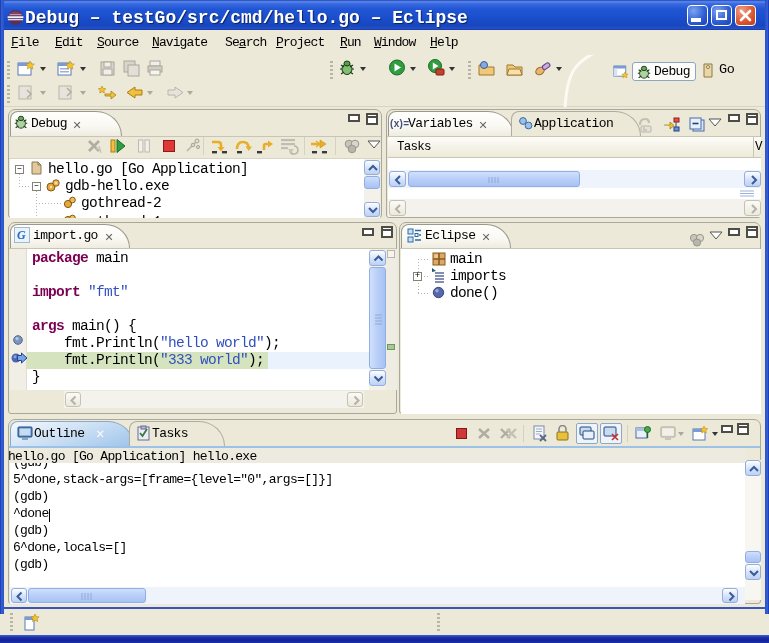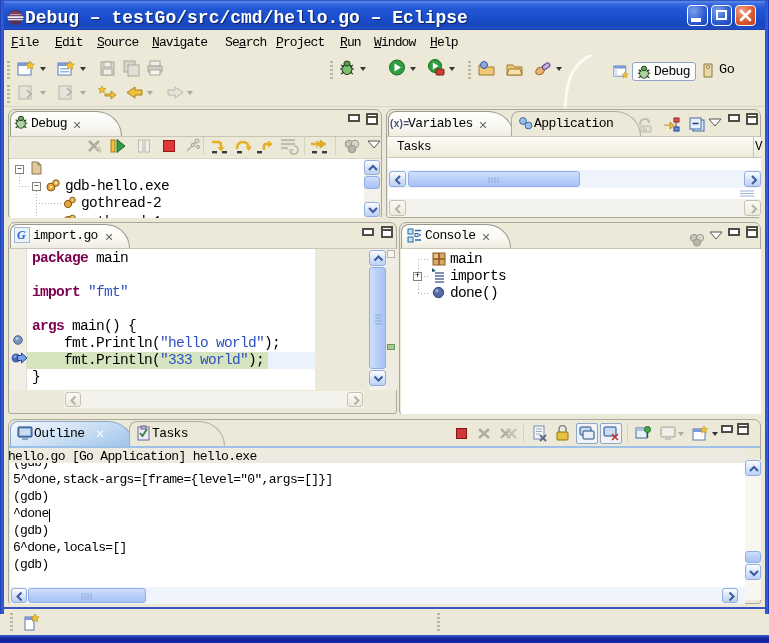--- a/index.html
+++ b/index.html
@@ -296,20 +296,21 @@
         <path d="M2 1 L14 1 L8 8 Z" fill="#FDFDFB" stroke="#555"></path>
       </svg>
   </div>
 
   <div class="abs" style="left:1px;top:49px;width:354px;height:59px;background:#fff;overflow:hidden">
     <div class="abs" style="left:9px;top:15px;width:1px;height:13px;background:repeating-linear-gradient(180deg,#B8B6AC 0 1px,transparent 1px 3px)"></div>
     <div class="abs" style="left:9px;top:27px;width:12px;height:1px;background:repeating-linear-gradient(90deg,#B8B6AC 0 1px,transparent 1px 3px)"></div>
     <div class="abs" style="left:26px;top:32px;width:1px;height:29px;background:repeating-linear-gradient(180deg,#B8B6AC 0 1px,transparent 1px 3px)"></div>
     <div class="abs" style="left:26px;top:44px;width:26px;height:1px;background:repeating-linear-gradient(90deg,#B8B6AC 0 1px,transparent 1px 3px)"></div>
 
+    <div class="trow" style="left:38px;top:2px">hello.go [Go Application]</div>
     <div class="trow" style="left:55px;top:19px">gdb-hello.exe</div>
     <div class="trow" style="left:71px;top:36px">gothread-2</div>
     <div class="trow" style="left:71px;top:55px">gothread-1</div>
     <div class="pm" style="left:5px;top:6px">–</div>
     <div class="pm" style="left:22px;top:23px">–</div>
     <svg class="abs" style="left:19px;top:2px" width="14" height="14" viewBox="0 0 14 14">
       <path d="M3 1 L9 1 L12 4 L12 13 L3 13 Z" fill="#E2C89E" stroke="#8A7A50"></path>
       <path d="M9 1 L9 4 L12 4" fill="none" stroke="#8A7A50"></path>
     </svg>
     <svg class="abs" style="left:36px;top:19px" width="15" height="14" viewBox="0 0 15 14">
@@ -423,21 +424,21 @@
   <span class="tabtxt" style="left:24px;top:5px">import.go</span>
   <span class="closex" style="left:96px;top:5px">✕</span>
   <div class="hdr-line" style="top:25px;background:#C8C5B4"></div>
   <div class="mini" style="left:353px;top:5px"></div>
   <div class="maxi" style="left:372px;top:3px">
       <div></div>
     </div>
 
   <div class="abs" style="left:1px;top:26px;width:17px;height:141px;background:#F1EFE5;border-right:1px solid #E0DDD0"></div>
 
-  <div class="abs" id="ed-text" style="left:18px;top:26px;width:288px;height:141px;background:#fff;overflow:hidden">
+  <div class="abs" id="ed-text" style="left:18px;top:26px;width:342px;height:141px;background:#fff;overflow:hidden">
     <div class="abs" style="left:0;top:103px;width:342px;height:17px;background:#EAF3FD"></div>
     <div class="abs" style="left:0;top:103px;width:241px;height:17px;background:#D5E4BE"></div>
     <div class="code" style="left:5px;top:1px"><span class="kw">package</span> main<br><br><span class="kw">import</span> <span class="str">"fmt"</span><br><br><span class="kw">args</span> main() {<br>    fmt.Println(<span class="str">"hello world"</span>);<br>    fmt.Println(<span class="str">"333 world"</span>);<br>}</div>
   </div>
 
   <svg class="abs" style="left:4px;top:112px" width="10" height="10" viewBox="0 0 10 10">
     <circle cx="5" cy="5" r="4.3" fill="#7A95BE" stroke="#55688C"></circle>
     <circle cx="4" cy="3.6" r="1.6" fill="#B8C9E0"></circle>
   </svg>
   <svg class="abs" style="left:2px;top:129px" width="17" height="12" viewBox="0 0 17 12">
@@ -471,21 +472,21 @@
 </div>
 
 <div class="panel" id="p-outline" style="left:399px;top:222px;width:362px;height:192px">
   <div class="tabsel" style="left:1px;top:1px;width:110px;height:24px"></div>
   <svg class="abs" style="left:7px;top:5px" width="15" height="15" viewBox="0 0 15 15">
     <rect x="1" y="1" width="5" height="5" fill="#C8E0F4" stroke="#2A6AA8"></rect>
     <rect x="1" y="9" width="5" height="5" fill="#C8E0F4" stroke="#2A6AA8"></rect>
     <rect x="8" y="5.5" width="3" height="3" fill="#E8F2FA" stroke="#2A6AA8"></rect>
     <path d="M8 2.5 L14 2.5 M12 7 L14 7 M8 12 L14 12" stroke="#2A6AA8" stroke-width="1.4"></path>
   </svg>
-  <span class="tabtxt" style="left:25px;top:5px">Console</span>
+  <span class="tabtxt" style="left:25px;top:5px">Eclipse</span>
   <span class="closex" style="left:82px;top:5px">✕</span>
   <div class="hdr-line" style="top:25px;background:#C8C5B4"></div>
   <svg class="abs" style="left:288px;top:10px" width="18" height="14" viewBox="0 0 18 14">
     <circle cx="6" cy="5" r="3.6" fill="#C8C6BC" stroke="#989688"></circle>
     <circle cx="12" cy="5" r="3.6" fill="#D8D6CC" stroke="#989688"></circle>
     <circle cx="9" cy="9.5" r="3.6" fill="#B8B6AC" stroke="#989688"></circle>
   </svg>
   <svg class="abs" style="left:308px;top:8px" width="16" height="10" viewBox="0 0 16 10">
       <path d="M2 1 L14 1 L8 8 Z" fill="#FDFDFB" stroke="#555"></path>
     </svg>

